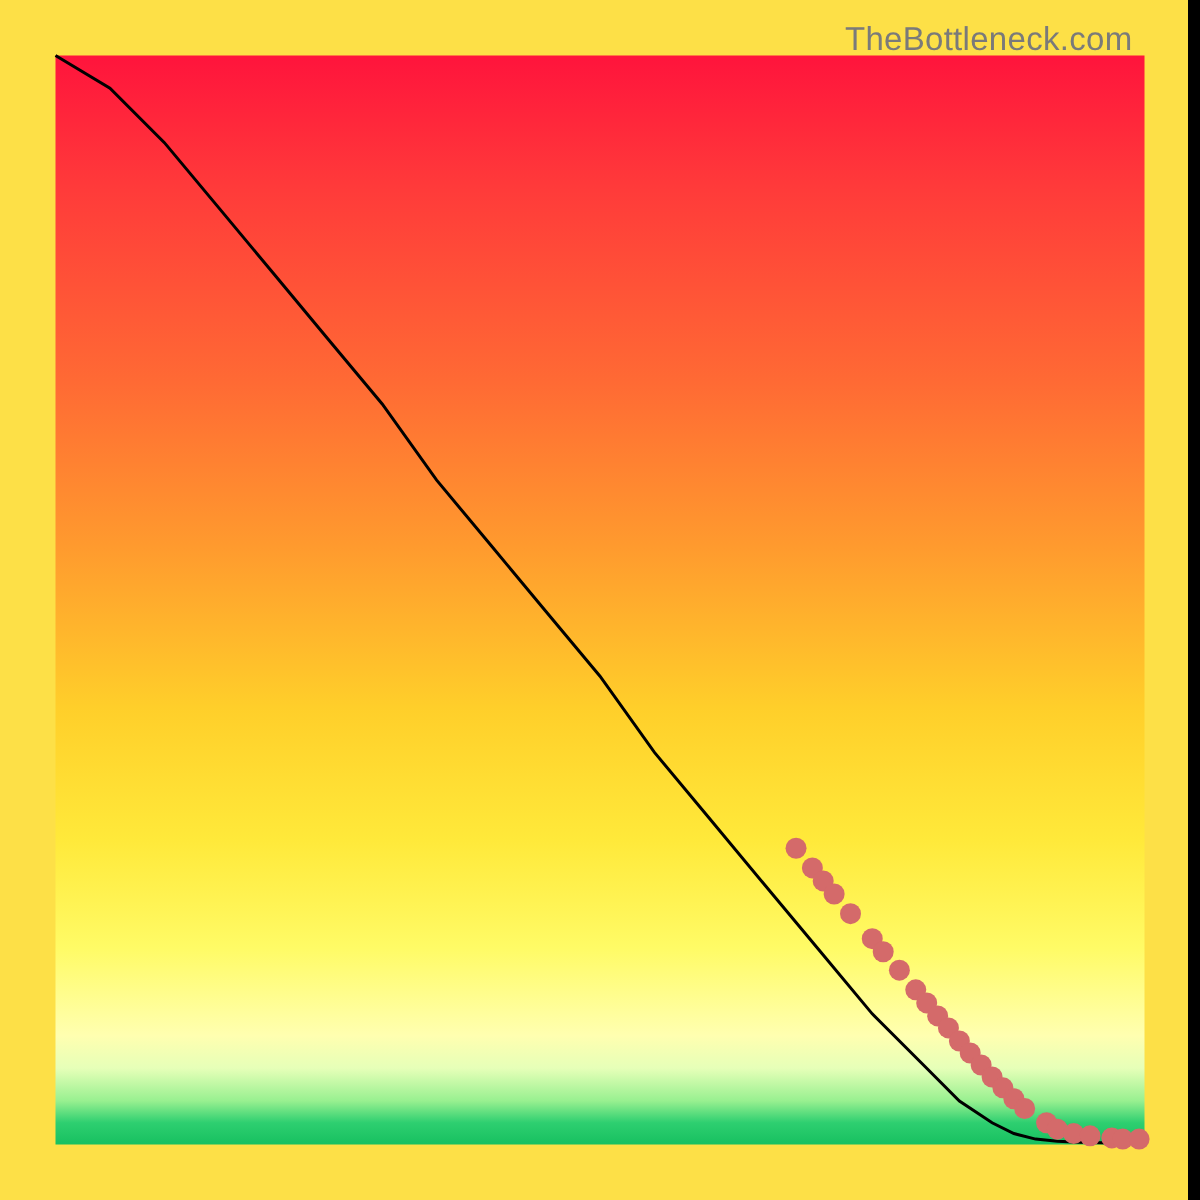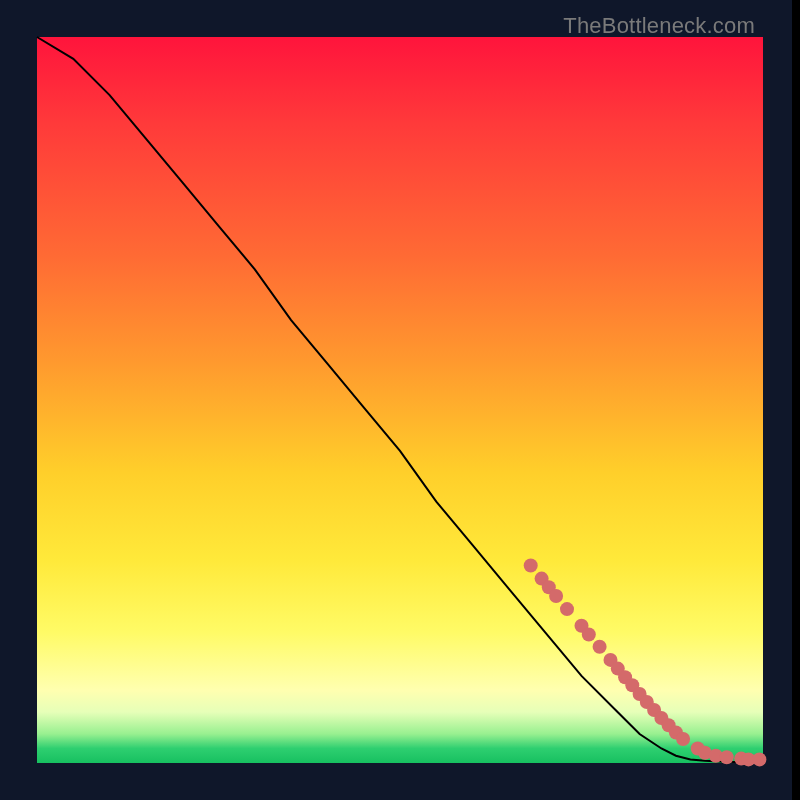--- a/index.html
+++ b/index.html
@@ -8,21 +8,21 @@
     width: 800px;
     height: 800px;
     background: #000;
     font-family: Arial, Helvetica, sans-serif;
     overflow: hidden;
   }
   .frame {
     position: relative;
     width: 792px;
     height: 800px;
-    background: #0f172a;
+    background: #fde047;
   }
   .plot-area {
     position: absolute;
     left: 37px;
     top: 37px;
     width: 726px;
     height: 726px;
     
     background: linear-gradient(
       to bottom,

